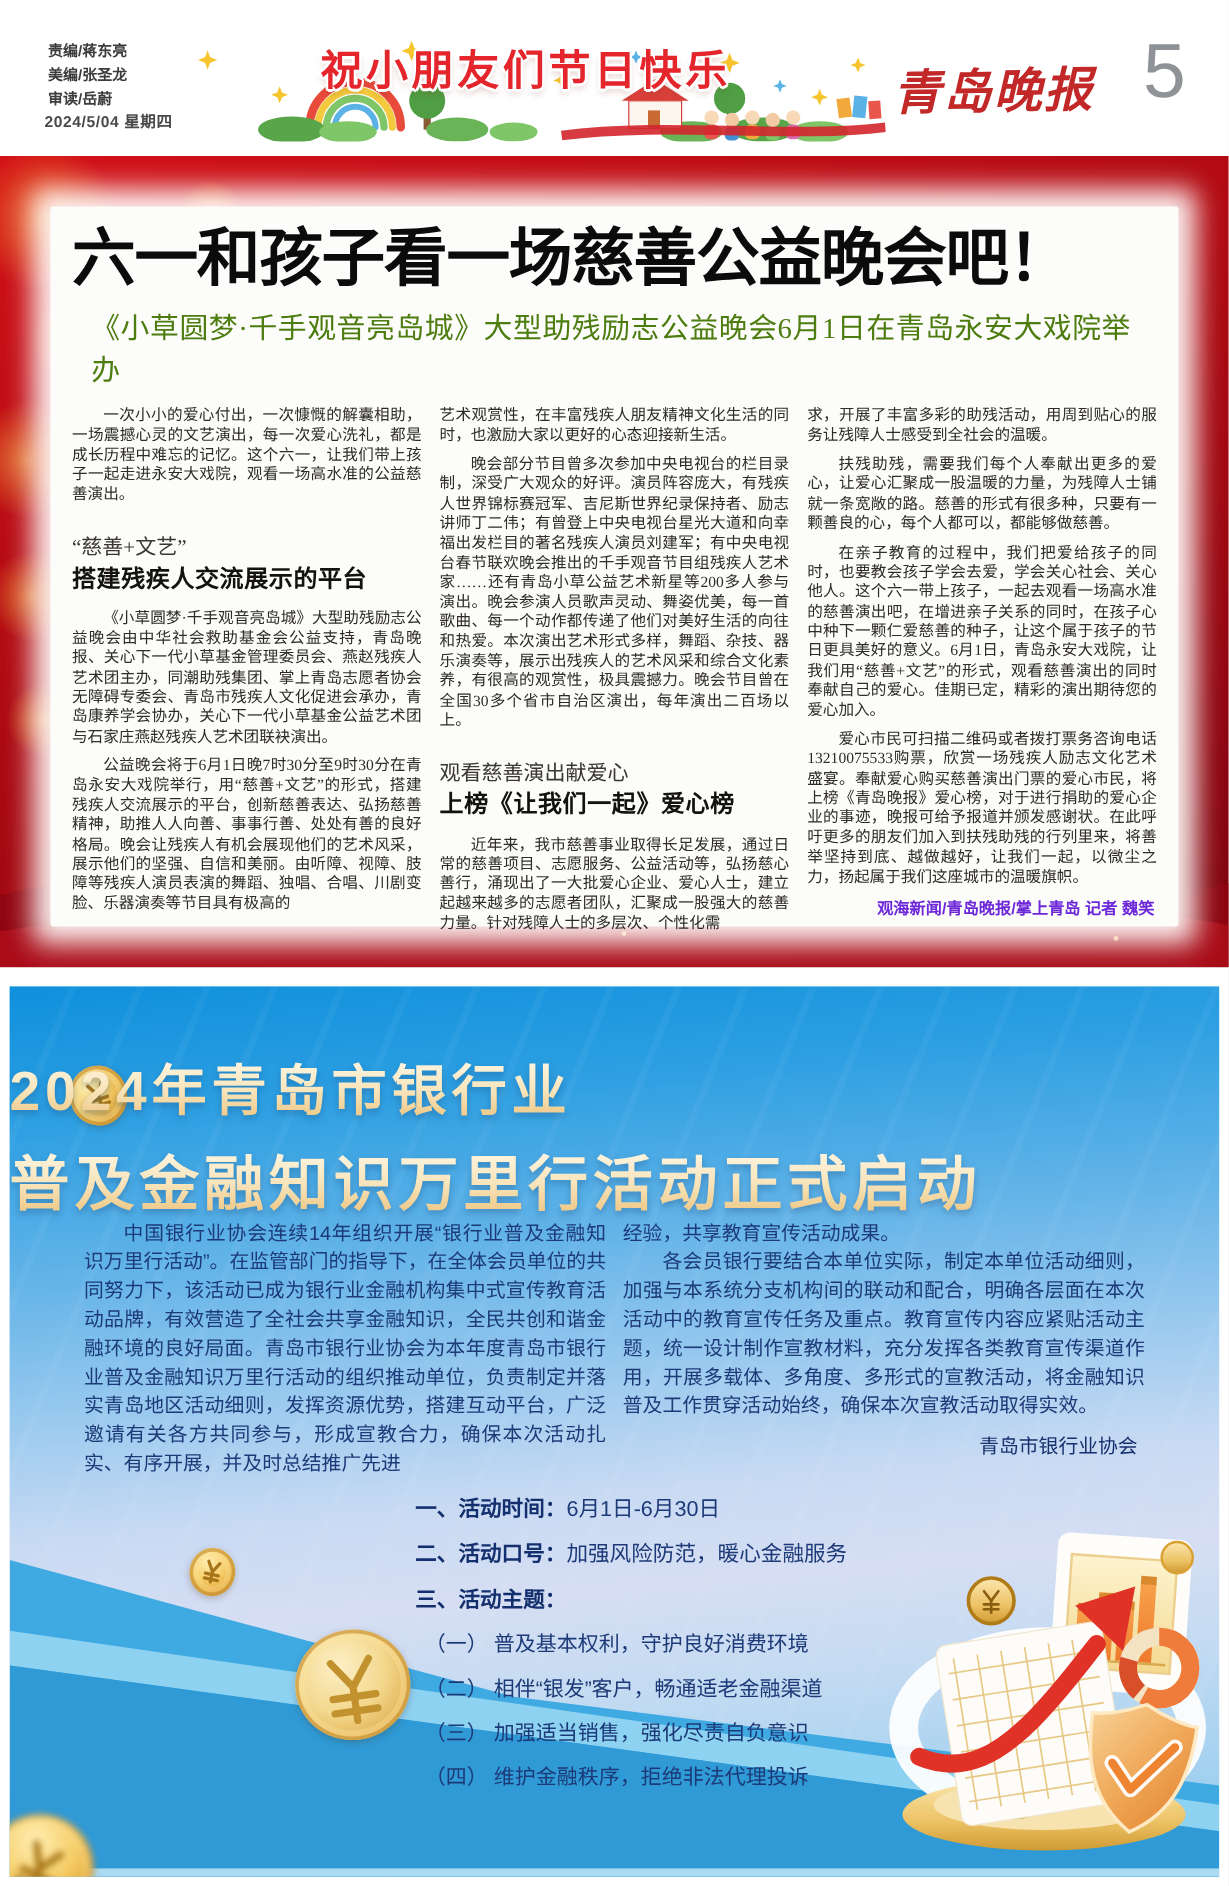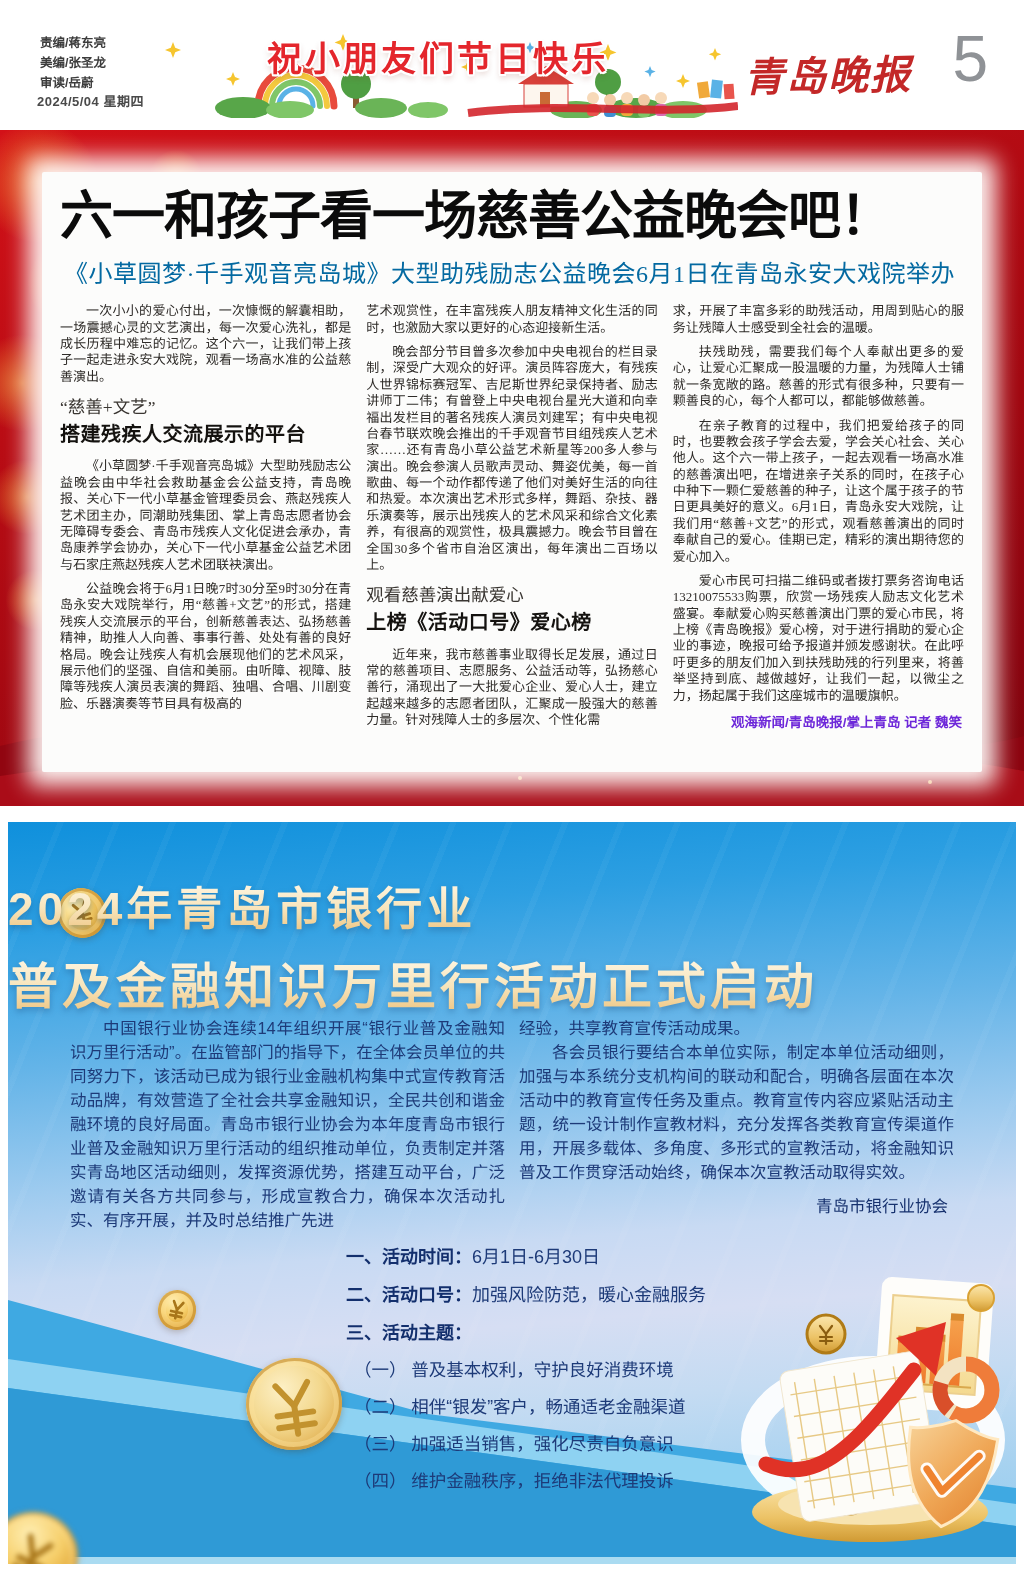--- a/index.html
+++ b/index.html
@@ -30,28 +30,28 @@
   .bk2{left:28px;top:110px;width:86px;height:86px;}
   .bk3{left:-26px;top:205px;width:96px;height:96px;}
   .bk4{left:150px;top:20px;width:52px;height:52px;}
   .bk5{left:-10px;top:330px;width:74px;height:74px;}
   .bk6{left:6px;top:440px;width:60px;height:60px;}
   .silk{position:absolute;left:0;bottom:0;}
   .article-card{position:absolute;left:42px;top:42px;width:940px;height:600px;box-sizing:border-box;
       background:#fcfcfb;border-radius:2px;padding:12px 18px 10px;
       box-shadow:0 0 22px 14px rgba(255,252,250,.95);}
   .headline{margin:2px 0 0;font-size:53px;line-height:1.12;font-weight:900;color:#0b0b0b;letter-spacing:-1px;}
-  .subheadline{margin:9px 0 0 4px;font-family:"Liberation Serif","DejaVu Serif",serif;font-weight:400;
-      font-size:24px;color:#0369a1;letter-spacing:.5px;}
+  .subheadline{margin:9px 0 0 16px;font-family:"Liberation Serif","DejaVu Serif",serif;font-weight:400;
+      font-size:24px;color:#4d7c0f;letter-spacing:.5px;}
   .columns{display:flex;gap:15px;margin-top:14px;height:456px;overflow:hidden;}
   .col{flex:1;font-family:"Liberation Serif","DejaVu Serif",serif;font-size:13px;line-height:1.26;
       color:#2e2b28;text-align:justify;}
   .col p{margin:0 0 8px;text-indent:2em;}
   .col p.cont{text-indent:0;}
-  .col-sub{margin:11px 0 11px;}
+  .col-sub{margin:25px 0 11px;}
   .col-sub .s1{font-size:17.5px;color:#3a3632;}
   .col-sub .s2{font-family:"Liberation Sans","DejaVu Sans",sans-serif;font-size:20px;font-weight:900;
       color:#14120f;margin-top:4px;letter-spacing:.5px;}
   .byline{text-align:right;font-family:"Liberation Sans","DejaVu Sans",sans-serif;font-weight:700;
       font-size:13.5px;color:#6d28d9;margin-top:10px;padding-right:2px;}
 
   
   .blue-section{position:absolute;left:8px;top:822px;width:1008px;height:742px;overflow:hidden;
       background:linear-gradient(175deg,#0f90dc 0%,#2d9fe2 14%,#64b4e8 30%,#9ecbef 45%,
                  #c8daf3 56%,#d6def3 66%,#c4dbf2 76%,#a6d2f0 88%,#8fc9ee 100%);}
@@ -205,21 +205,21 @@
             <div class="s2">搭建残疾人交流展示的平台</div>
           </div>
           <p>《小草圆梦·千手观音亮岛城》大型助残励志公益晚会由中华社会救助基金会公益支持，青岛晚报、关心下一代小草基金管理委员会、燕赵残疾人艺术团主办，同潮助残集团、掌上青岛志愿者协会无障碍专委会、青岛市残疾人文化促进会承办，青岛康养学会协办，关心下一代小草基金公益艺术团与石家庄燕赵残疾人艺术团联袂演出。</p>
           <p>公益晚会将于6月1日晚7时30分至9时30分在青岛永安大戏院举行，用“慈善+文艺”的形式，搭建残疾人交流展示的平台，创新慈善表达、弘扬慈善精神，助推人人向善、事事行善、处处有善的良好格局。晚会让残疾人有机会展现他们的艺术风采，展示他们的坚强、自信和美丽。由听障、视障、肢障等残疾人演员表演的舞蹈、独唱、合唱、川剧变脸、乐器演奏等节目具有极高的</p>
         </div>
         <div class="col">
           <p class="cont">艺术观赏性，在丰富残疾人朋友精神文化生活的同时，也激励大家以更好的心态迎接新生活。</p>
           <p>晚会部分节目曾多次参加中央电视台的栏目录制，深受广大观众的好评。演员阵容庞大，有残疾人世界锦标赛冠军、吉尼斯世界纪录保持者、励志讲师丁二伟；有曾登上中央电视台星光大道和向幸福出发栏目的著名残疾人演员刘建军；有中央电视台春节联欢晚会推出的千手观音节目组残疾人艺术家……还有青岛小草公益艺术新星等200多人参与演出。晚会参演人员歌声灵动、舞姿优美，每一首歌曲、每一个动作都传递了他们对美好生活的向往和热爱。本次演出艺术形式多样，舞蹈、杂技、器乐演奏等，展示出残疾人的艺术风采和综合文化素养，有很高的观赏性，极具震撼力。晚会节目曾在全国30多个省市自治区演出，每年演出二百场以上。</p>
           <div class="col-sub">
             <div class="s1">观看慈善演出献爱心</div>
-            <div class="s2">上榜《活动口号》爱心榜</div>
+            <div class="s2">上榜《让我们一起》爱心榜</div>
           </div>
           <p>近年来，我市慈善事业取得长足发展，通过日常的慈善项目、志愿服务、公益活动等，弘扬慈心善行，涌现出了一大批爱心企业、爱心人士，建立起越来越多的志愿者团队，汇聚成一股强大的慈善力量。针对残障人士的多层次、个性化需</p>
         </div>
         <div class="col">
           <p class="cont">求，开展了丰富多彩的助残活动，用周到贴心的服务让残障人士感受到全社会的温暖。</p>
           <p>扶残助残，需要我们每个人奉献出更多的爱心，让爱心汇聚成一股温暖的力量，为残障人士铺就一条宽敞的路。慈善的形式有很多种，只要有一颗善良的心，每个人都可以，都能够做慈善。</p>
           <p>在亲子教育的过程中，我们把爱给孩子的同时，也要教会孩子学会去爱，学会关心社会、关心他人。这个六一带上孩子，一起去观看一场高水准的慈善演出吧，在增进亲子关系的同时，在孩子心中种下一颗仁爱慈善的种子，让这个属于孩子的节日更具美好的意义。6月1日，青岛永安大戏院，让我们用“慈善+文艺”的形式，观看慈善演出的同时奉献自己的爱心。佳期已定，精彩的演出期待您的爱心加入。</p>
           <p>爱心市民可扫描二维码或者拨打票务咨询电话13210075533购票，欣赏一场残疾人励志文化艺术盛宴。奉献爱心购买慈善演出门票的爱心市民，将上榜《青岛晚报》爱心榜，对于进行捐助的爱心企业的事迹，晚报可给予报道并颁发感谢状。在此呼吁更多的朋友们加入到扶残助残的行列里来，将善举坚持到底、越做越好，让我们一起，以微尘之力，扬起属于我们这座城市的温暖旗帜。</p>
           <div class="byline">观海新闻/青岛晚报/掌上青岛  记者  魏笑</div>
         </div>

